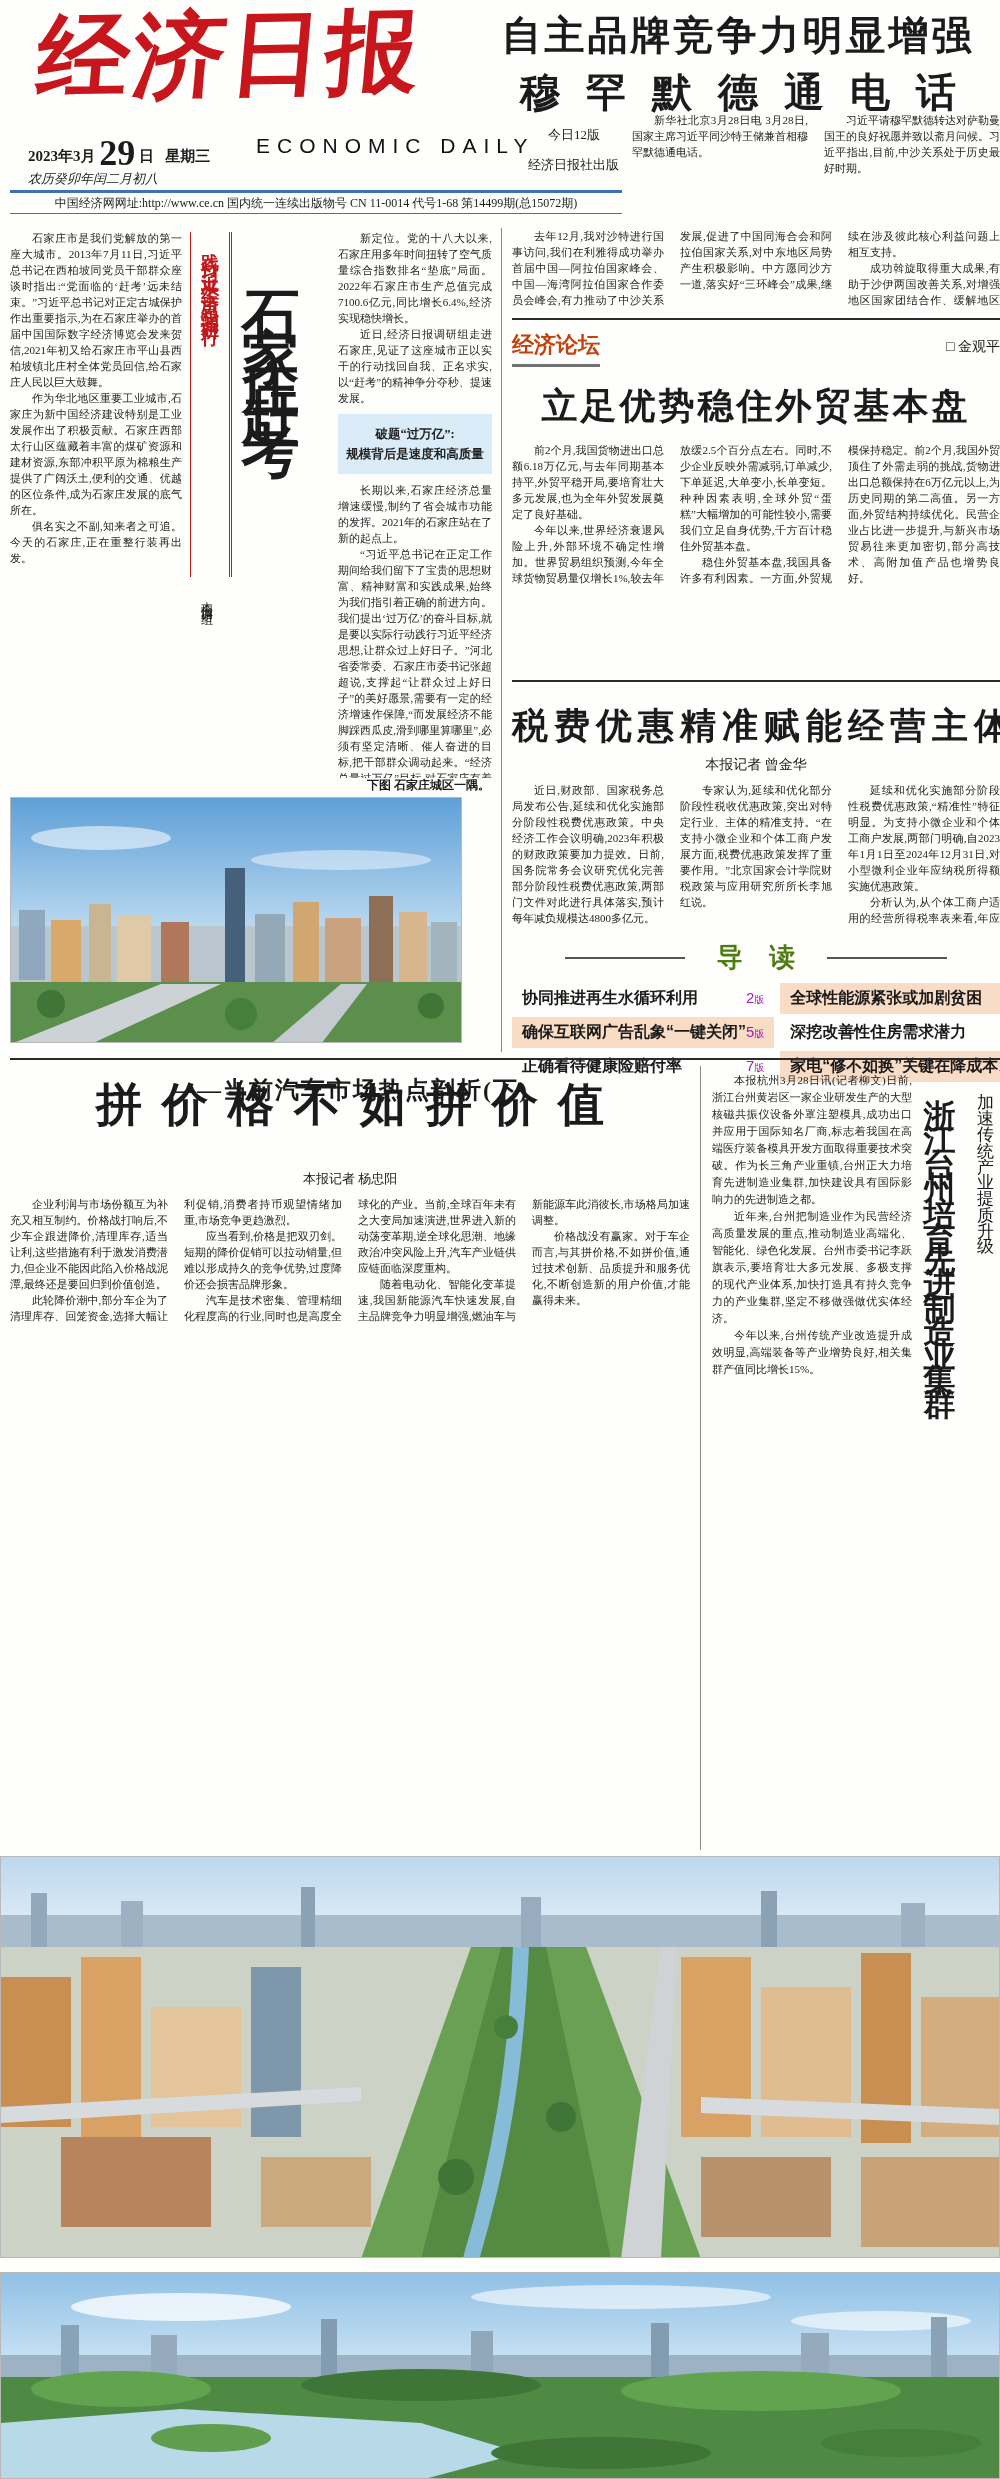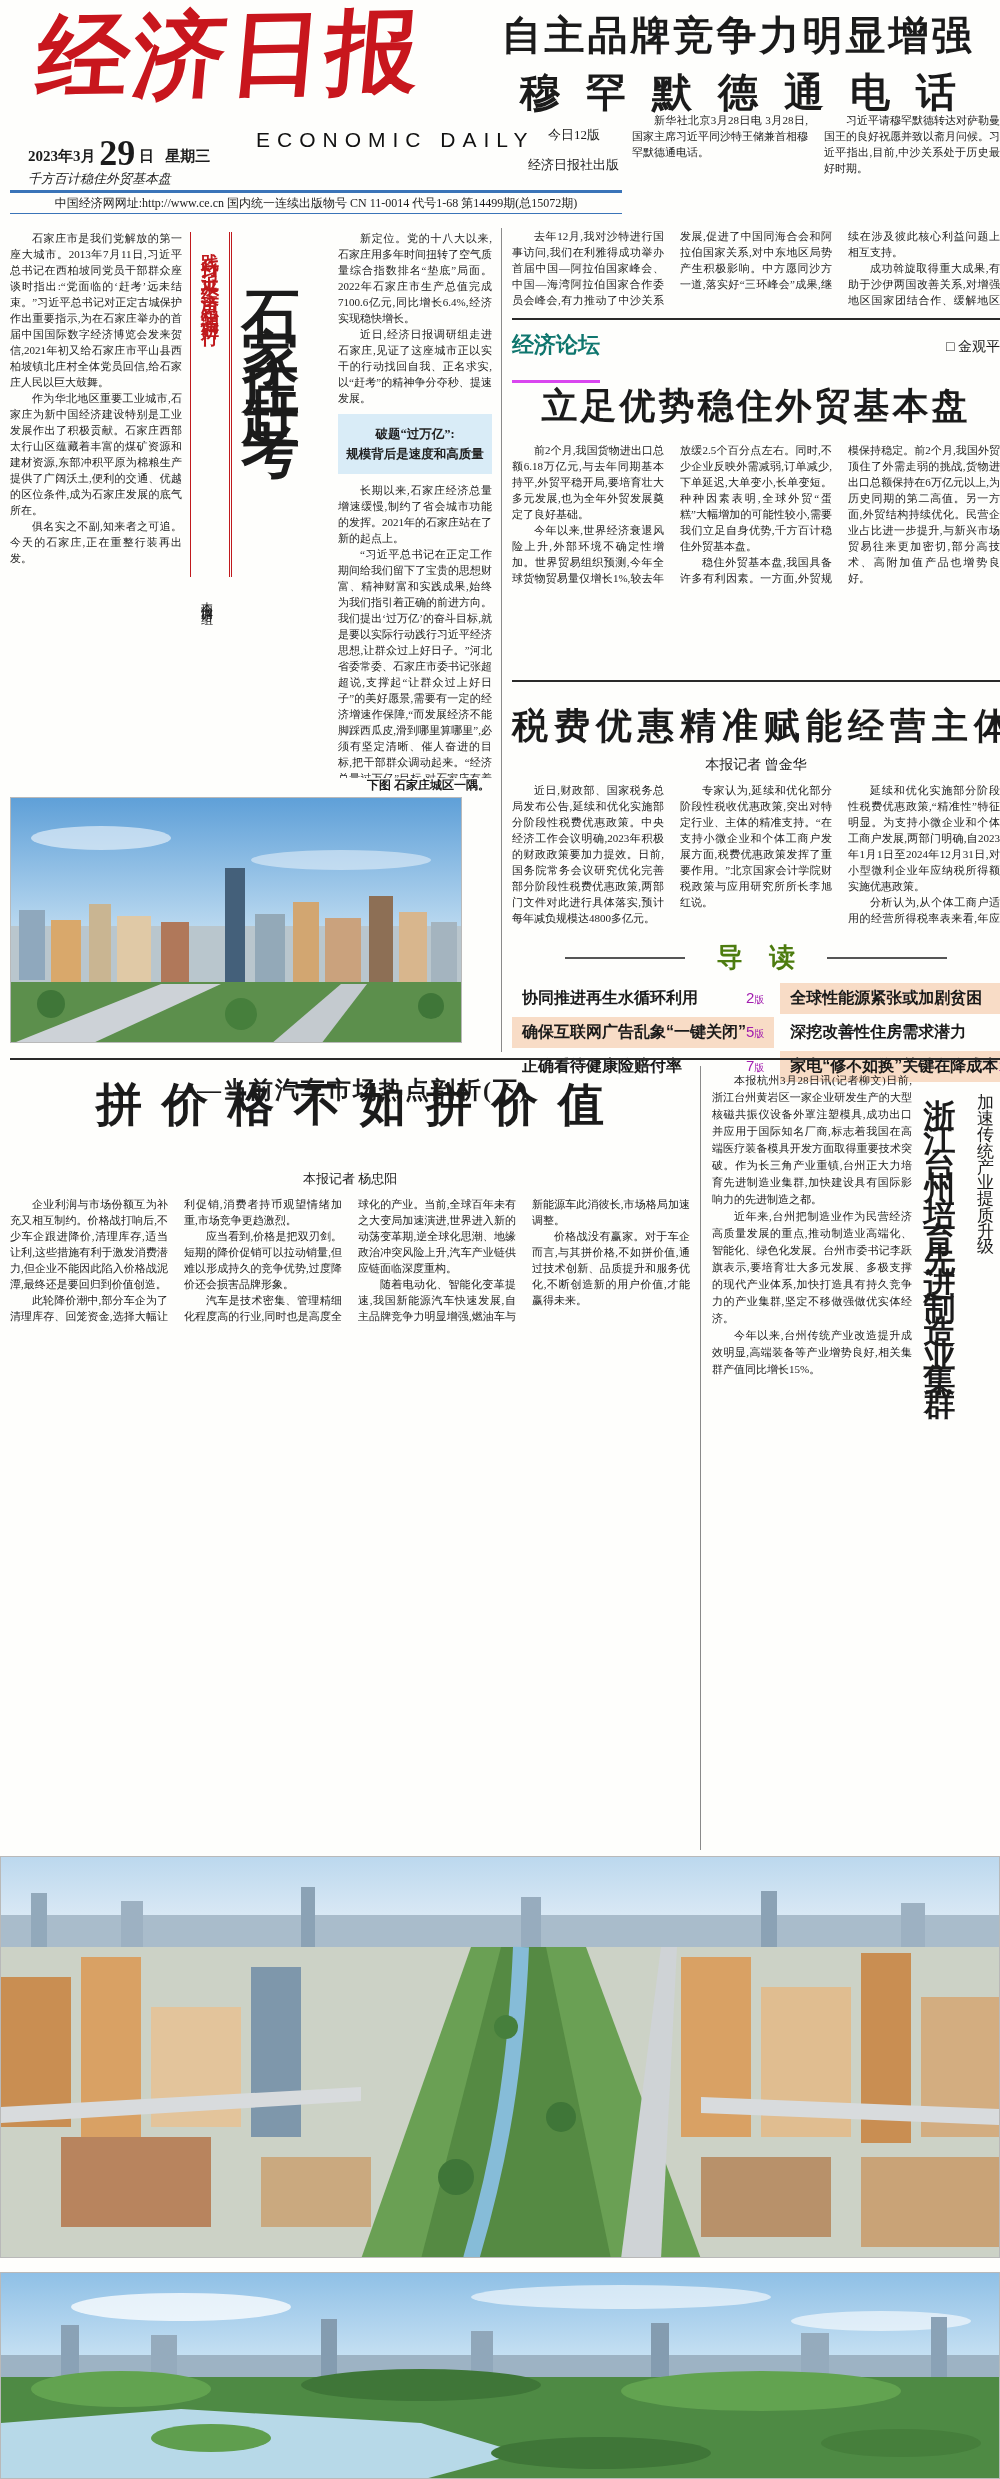--- a/index.html
+++ b/index.html
@@ -30,22 +30,22 @@
   .vrule{border-left:1px solid #8a8a8a}
   
   .kicker{font-size:18px;font-weight:bold;color:#c0191c;letter-spacing:7px;line-height:30px;
           border-left:1px solid #c0191c;border-right:3px double #c0191c;padding:6px 4px;overflow:hidden}
   .sj-title{font-size:58px;font-weight:bold;font-family:"Liberation Sans",sans-serif;letter-spacing:32px;overflow:hidden}
   .blue-box{background:#d9ecf7;text-align:center;font-weight:bold;font-size:12.5px;line-height:20px;
             padding:10px 4px;margin:8px 0}
   .blue-box div{text-indent:0}
   .caption{font-size:12px;font-weight:bold;text-align:right}
   
-  .forum-label{display:inline-block;font-size:22px;font-weight:bold;color:#0f766e;
-               font-family:"Liberation Sans",sans-serif;border-bottom:3px solid #d946ef;padding-bottom:20px}
+  .forum-label{display:inline-block;font-size:22px;font-weight:bold;color:#c2410c;
+               font-family:"Liberation Sans",sans-serif;border-bottom:3px solid #737373;padding-bottom:4px}
   .forum-byline{font-size:14px}
   .forum-h{font-size:36px;font-weight:bold;font-family:"Liberation Sans",sans-serif;text-align:center;letter-spacing:3px;white-space:nowrap}
   .tax-h{font-size:36px;font-weight:bold;text-align:center;letter-spacing:6px;white-space:nowrap}
   .byline-c{font-size:14px;text-align:center}
   
   .digest-head{display:flex;align-items:center;justify-content:center}
   .dline{width:120px;border-top:2px solid #555;margin:0 22px}
   .digest-title{font-size:26px;font-weight:bold;color:#4d7c0f;letter-spacing:10px;padding-left:10px;
                 font-family:Liberation Serif, serif}
   .digest-grid{display:grid;grid-template-columns:1fr 1fr;column-gap:6px;row-gap:3px;margin-top:8px}
@@ -69,23 +69,23 @@
 <div class="page">
 
   <div class="abs logo" style="left:38px;top:0px;width:460px;height:112px">经济日报</div>
 
   <div class="abs date-line" style="left:28px;top:132px">
     <span>2023年3月</span>
     <span class="date-day">29</span>
     <span>日</span>&nbsp;&nbsp;
     <span>星期三</span>
   </div>
-  <div class="abs lunar" style="left:28px;top:170px">千方百计稳住外贸基本盘</div>
-
-  <div class="abs endaily" style="left:256px;top:128px">ECONOMIC DAILY</div>
+  <div class="abs lunar" style="left:28px;top:170px">农历癸卯年闰二月初八</div>
+
+  <div class="abs endaily" style="left:256px;top:134px">ECONOMIC DAILY</div>
 
   <div class="abs small-serif" style="left:548px;top:126px">今日12版</div>
   <div class="abs small-serif" style="left:528px;top:156px">经济日报社出版</div>
 
   <div class="abs info-bar" style="left:10px;top:190px;width:612px">中国经济网网址:http://www.ce.cn  国内统一连续出版物号 CN 11-0014  代号1-68  第14499期(总15072期)</div>
 
   <div class="abs" style="left:478px;top:8px;width:520px">
     <div class="lead-h1">自主品牌竞争力明显增强</div>
     <div class="lead-h2">穆罕默德通电话</div>
   </div>

